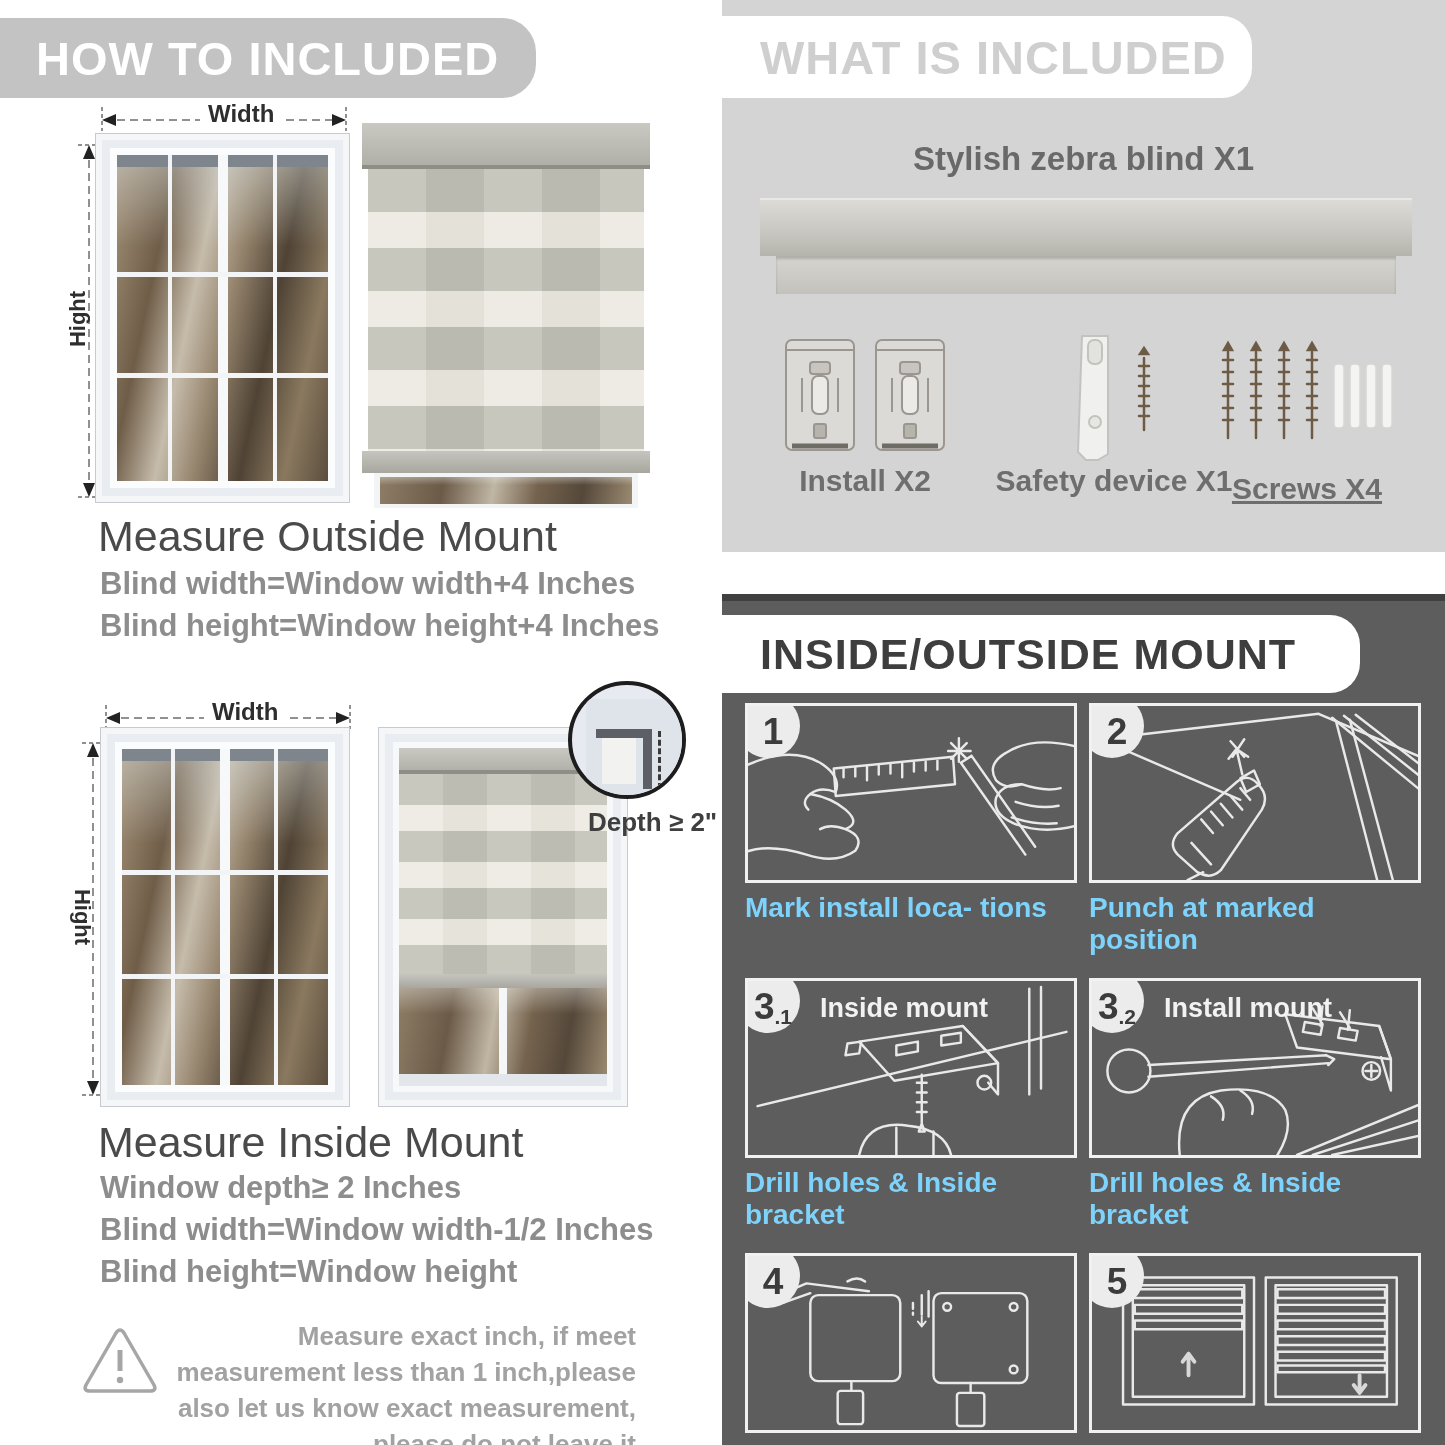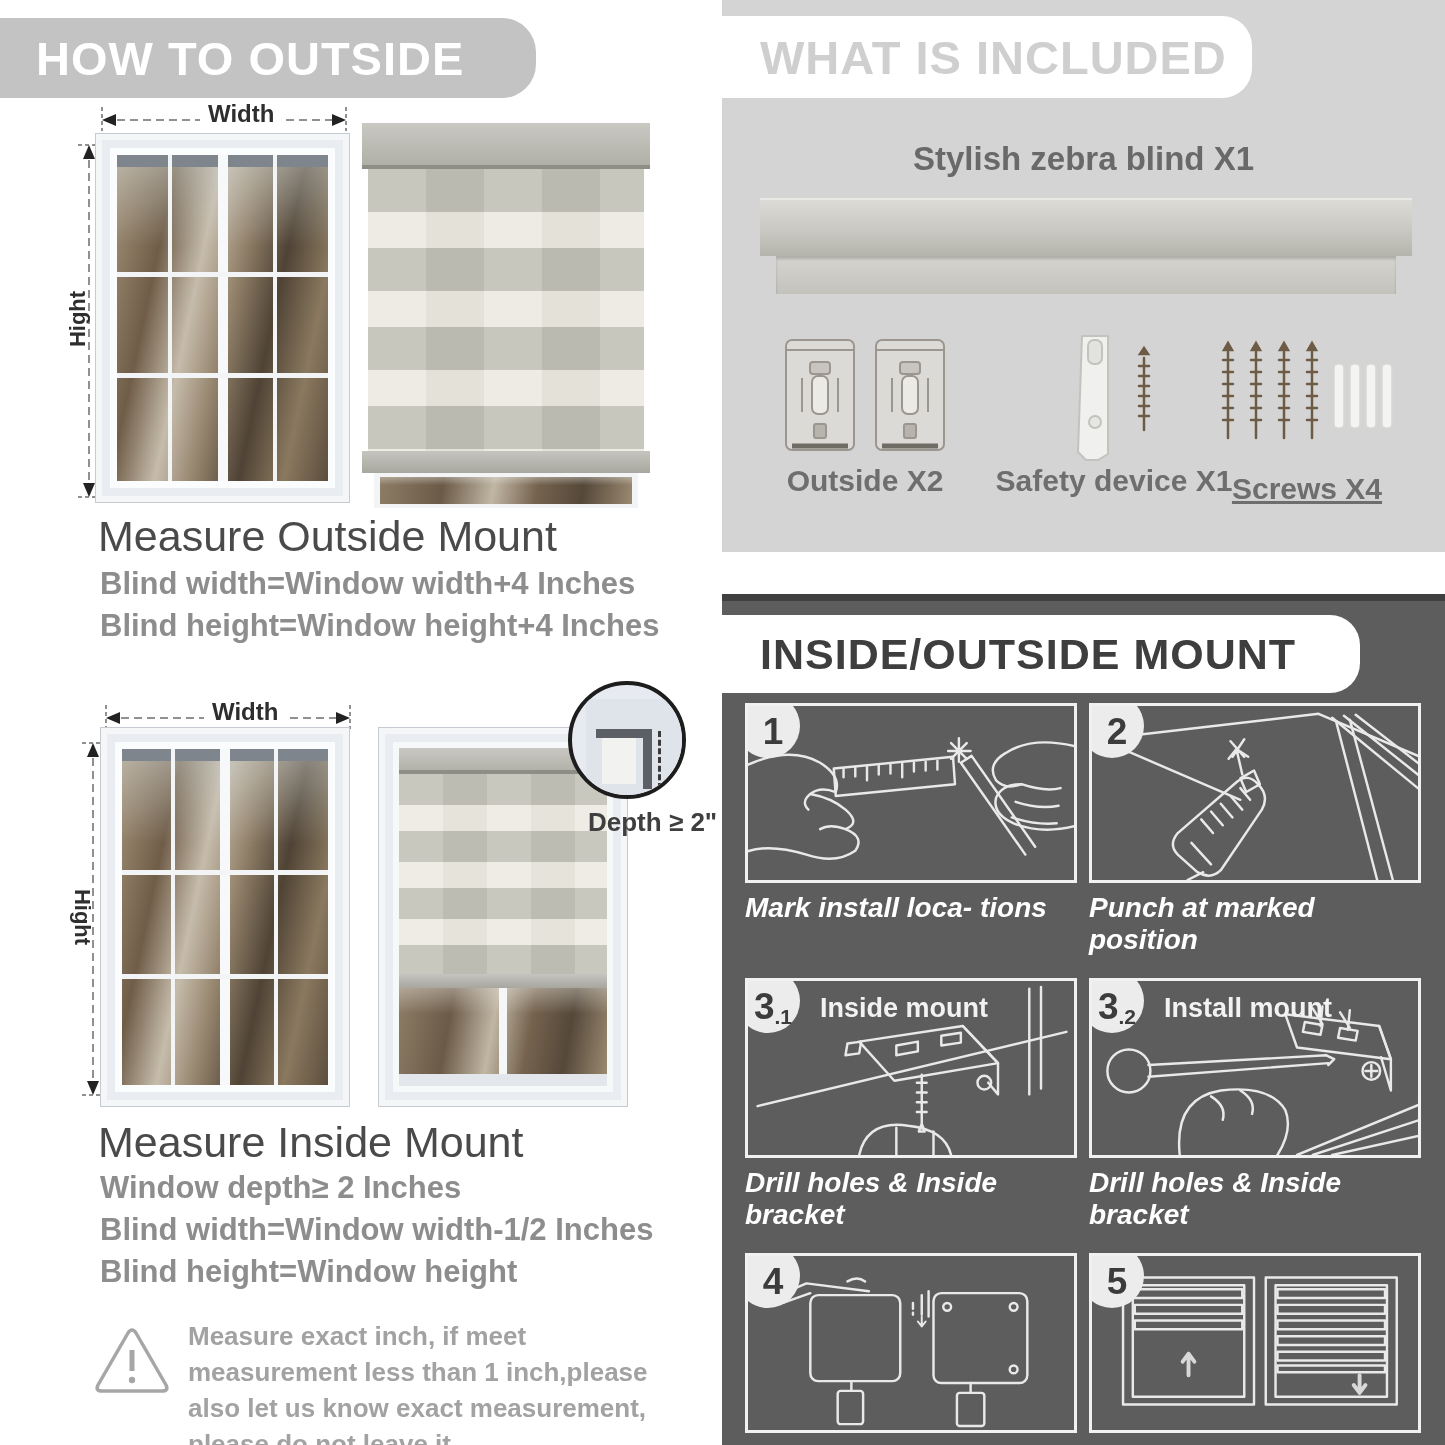--- a/index.html
+++ b/index.html
@@ -64,33 +64,33 @@
   
   .mount-bg{background:#5d5d5d;border-top:7px solid #404040;box-sizing:border-box;margin-top:42px;}
   .steps-grid{display:grid;grid-template-columns:332px 332px;column-gap:12px;row-gap:22px;}
   .step-cell{position:relative;}
   .panel{position:relative;height:180px;border:3px solid #f1f1f1;box-sizing:border-box;overflow:hidden;}
   .badge{position:absolute;top:-12px;left:-12px;width:64px;height:64px;border-radius:50%;background:#ececec;
     display:flex;align-items:center;justify-content:center;padding:10px 0 0 10px;box-sizing:border-box;}
   .badge-num{font-size:37px;font-weight:bold;color:#3c3c3c;line-height:1;}
   .badge-sub{font-size:21px;font-weight:bold;color:#3c3c3c;align-self:flex-end;margin-bottom:4px;}
   .panel-title{position:absolute;left:72px;top:12px;font-size:27px;font-weight:bold;color:#f2f2f2;}
-  .caption{margin-top:9px;font-size:28px;font-weight:bold;color:#ffffff;font-style:italic;}
+  .caption{margin-top:9px;font-size:28px;font-weight:bold;color:#7dd3fc;}
   .art{position:absolute;inset:0;width:100%;height:100%;}
   .art g{stroke:#e9e9e9;fill:none;stroke-width:2.5;stroke-linecap:round;stroke-linejoin:round;}
 </style>
 </head>
 <body>
 
 <div class="page">
 
   <section class="abs" style="left:0;top:0;width:722px;height:1445px;background:#fff;">
 
     <div class="abs banner-gray" style="left:0;top:18px;width:500px;height:80px;">
-      <span>HOW TO OUTSIDE</span>
+      <span>HOW TO INCLUDED</span>
     </div>
 
     <div class="abs" style="left:60px;top:105px;width:640px;height:405px;">
 
       <div class="abs" style="left:38px;top:0;width:252px;height:26px;">
         <svg width="252" height="26" viewBox="0 0 252 26">
           <g stroke="#222" fill="none">
             <line x1="6" y1="15" x2="246" y2="15" stroke-dasharray="8 5"></line>
             <line x1="4" y1="2" x2="4" y2="26" stroke-dasharray="4 3"></line>
             <line x1="248" y1="2" x2="248" y2="26" stroke-dasharray="4 3"></line>
@@ -197,21 +197,21 @@
         <div style="position:absolute;left:86px;top:46px;width:2px;height:58px;border-left:3px dashed #3a3a3a;"></div>
       </div>
       <div class="abs depth-label" style="left:528px;top:112px;width:160px;">Depth ≥ 2"</div>
     </div>
 
     <div class="abs sec-title" style="left:98px;top:1118px;">Measure Inside Mount</div>
     <div class="abs sec-line" style="left:100px;top:1170px;">Window depth≥ 2 Inches</div>
     <div class="abs sec-line" style="left:100px;top:1212px;">Blind width=Window width-1/2 Inches</div>
     <div class="abs sec-line" style="left:100px;top:1254px;">Blind height=Window height</div>
 
-    <div class="abs" style="left:92px;top:1312px;width:580px;height:120px;">
+    <div class="abs" style="left:80px;top:1312px;width:580px;height:120px;text-align:right;">
       <svg class="abs" style="left:2px;top:14px;" width="76" height="70" viewBox="0 0 76 70">
         <path d="M34 7 Q38 1 42 7 L72 59 Q75 65 68 65 L8 65 Q1 65 4 59 Z" fill="none" stroke="#a6a6a6" stroke-width="3.5" stroke-linejoin="round"></path>
         <line x1="38" y1="24" x2="38" y2="45" stroke="#a6a6a6" stroke-width="5"></line>
         <circle cx="38" cy="54" r="3.2" fill="#a6a6a6"></circle>
       </svg>
       <div class="warn-text abs" style="left:96px;top:6px;">Measure exact inch, if meet measurement less than 1 inch,please also let us know exact measurement, please do not leave it</div>
     </div>
   </section>
 
   <section class="abs included-bg" style="left:722px;top:0;width:723px;height:552px;">
@@ -308,21 +308,21 @@
           </g>
       </g>
       <g fill="#f4f4f2" stroke="#d6d6d2" stroke-width="1.5">
         <rect x="122" y="26" width="10" height="64" rx="4"></rect>
           <rect x="138" y="26" width="10" height="64" rx="4"></rect>
         <rect x="154" y="26" width="10" height="64" rx="4"></rect>
           <rect x="170" y="26" width="10" height="64" rx="4"></rect>
       </g>
     </svg>
 
-    <div class="abs item-label" style="left:48px;top:464px;width:190px;">Outside X2</div>
+    <div class="abs item-label" style="left:48px;top:464px;width:190px;">Install X2</div>
     <div class="abs item-label" style="left:252px;top:464px;width:280px;">Safety device X1</div>
     <div class="abs item-label" style="left:490px;top:472px;width:190px;text-decoration:underline;">Screws X4</div>
   </section>
 
   <section class="abs mount-bg" style="left:722px;top:552px;width:723px;height:893px;">
 
     <div class="abs banner-white banner-mount" style="left:0;top:14px;width:600px;height:78px;">
       <span>INSIDE/OUTSIDE MOUNT</span>
     </div>
 

